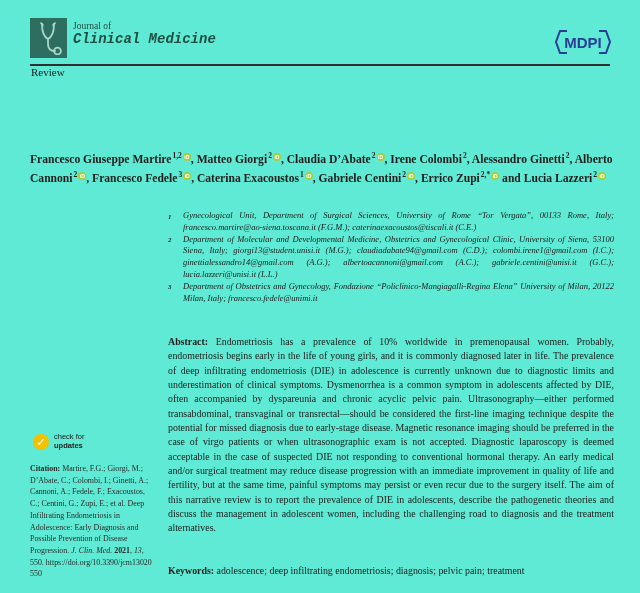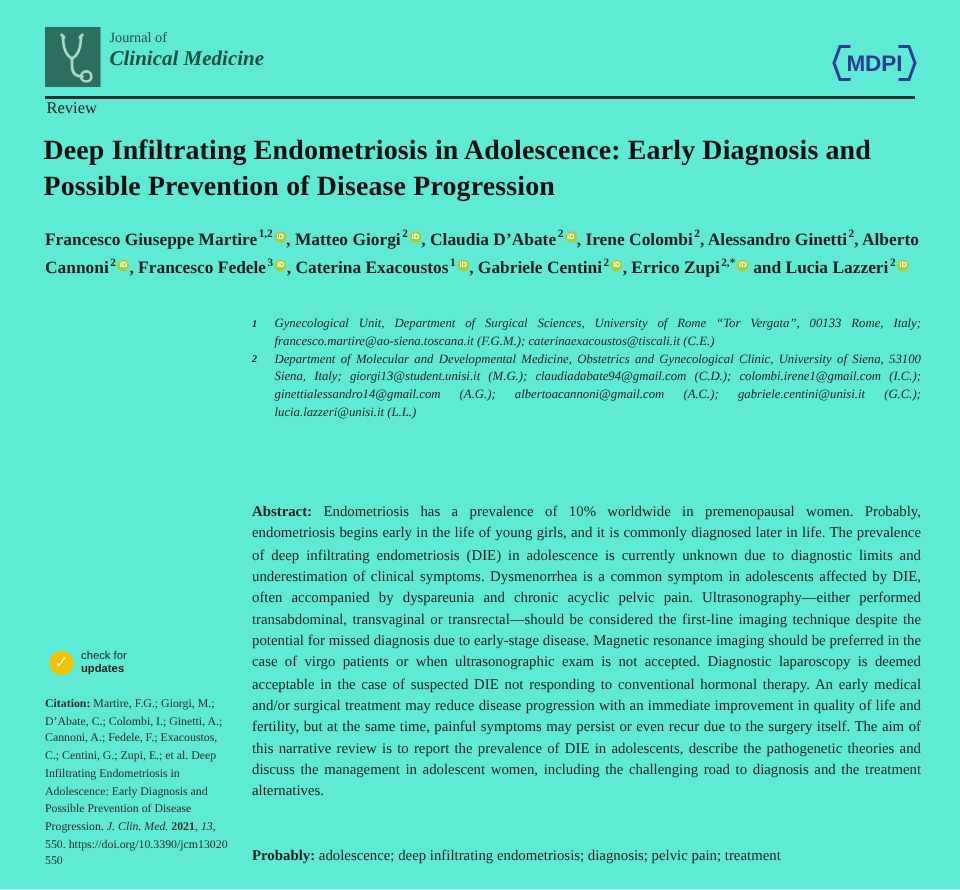--- a/index.html
+++ b/index.html
@@ -4,21 +4,21 @@
 <style>
   html,body{margin:0;padding:0;background:#ffffff;}
   .page{position:relative;width:640px;height:593px;background:#5eead4;overflow:hidden;
         font-family:"Liberation Serif", serif;color:#1c1c1c;}
 
   
   .logo-square{position:absolute;left:30px;top:18px;width:37px;height:40px;background:#2e6e60;}
   .logo-square svg{position:absolute;left:4px;top:3px;}
   .journal-name{position:absolute;left:73px;top:21px;color:#1f4e44;line-height:1.1;}
   .journal-name .jn1{font-size:9.5px;display:block;}
-  .journal-name .jn2{font-size:14px;font-weight:bold;font-style:italic;display:block;margin-top:1px;}
+  .journal-name .jn2{font-size:14px;font-weight:bold;font-style:italic;display:block;margin-top:1px;font-family:Liberation Mono, monospace;}
   .mdpi-logo{position:absolute;left:554px;top:29px;width:58px;height:26px;cursor:pointer;}
   .header-rule{position:absolute;left:30px;top:64px;width:580px;height:2px;background:#2f2f2f;}
 
   
   .article-type{position:absolute;left:31px;top:66px;font-size:11px;text-align:right;}
   .article-title{position:absolute;left:29px;top:89px;width:588px;font-size:18.6px;font-weight:bold;
                  line-height:23.5px;color:#0f0f0f;letter-spacing:0.1px;}
   .authors{position:absolute;left:30px;top:148px;width:584px;font-size:11.6px;font-weight:bold;
            line-height:15.6px;}
   .authors sup{font-size:7.5px;margin-left:1px;font-weight:bold;}
@@ -76,44 +76,47 @@
       <g fill="none" stroke="#2c3e94" stroke-width="4">
         <path d="M26 4 L12 4 L4 26 L12 48 L26 48"></path>
         <path d="M90 4 L104 4 L112 26 L104 48 L90 48"></path>
       </g>
       <text x="58" y="37" text-anchor="middle" font-family="Liberation Sans, sans-serif" font-size="30" font-weight="bold" fill="#2c3e94">MDPI</text>
     </svg>
   </div>
   <div class="header-rule"></div>
 
   <div class="article-type">Review</div>
-  <h1 class="article-title" style="margin:0;">Deep Infiltrating Endometriosis in Adolescence: Early Diagnosis and Possible Prevention of Disease Progression</h1>
 
   <div class="authors">
     <span><span>Francesco Giuseppe Martire</span><sup>1,2</sup><span class="orcid">iD</span><span>, </span></span><span><span>Matteo Giorgi</span><sup>2</sup><span class="orcid">iD</span><span>, </span></span><span><span>Claudia D’Abate</span><sup>2</sup><span class="orcid">iD</span><span>, </span></span><span><span>Irene Colombi</span><sup>2</sup><span>, </span></span><span><span>Alessandro Ginetti</span><sup>2</sup><span>, </span></span><span><span>Alberto Cannoni</span><sup>2</sup><span class="orcid">iD</span><span>, </span></span><span><span>Francesco Fedele</span><sup>3</sup><span class="orcid">iD</span><span>, </span></span><span><span>Caterina Exacoustos</span><sup>1</sup><span class="orcid">iD</span><span>, </span></span><span><span>Gabriele Centini</span><sup>2</sup><span class="orcid">iD</span><span>, </span></span><span><span>Errico Zupi</span><sup>2,*</sup><span class="orcid">iD</span><span> </span></span><span><span>and Lucia Lazzeri</span><sup>2</sup><span class="orcid">iD</span></span>
   </div>
 
   <div class="affiliations">
     <div class="aff-row">
       <span class="aff-marker">1</span>
       <span class="aff-text">Gynecological Unit, Department of Surgical Sciences, University of Rome “Tor Vergata”, 00133 Rome, Italy; francesco.martire@ao-siena.toscana.it (F.G.M.); caterinaexacoustos@tiscali.it (C.E.)</span>
     </div>
     <div class="aff-row">
       <span class="aff-marker">2</span>
       <span class="aff-text">Department of Molecular and Developmental Medicine, Obstetrics and Gynecological Clinic, University of Siena, 53100 Siena, Italy; giorgi13@student.unisi.it (M.G.); claudiadabate94@gmail.com (C.D.); colombi.irene1@gmail.com (I.C.); ginettialessandro14@gmail.com (A.G.); albertoacannoni@gmail.com (A.C.); gabriele.centini@unisi.it (G.C.); lucia.lazzeri@unisi.it (L.L.)</span>
     </div>
+    <div class="aff-row">
+      <span class="aff-marker">3</span>
+      <span class="aff-text">Department of Obstetrics and Gynecology, Fondazione “Policlinico-Mangiagalli-Regina Elena” University of Milan, 20122 Milan, Italy; francesco.fedele@unimi.it</span>
+    </div>
   </div>
 
   <div class="abstract">
     <span class="lead">Abstract:</span>
     <span>Endometriosis has a prevalence of 10% worldwide in premenopausal women. Probably, endometriosis begins early in the life of young girls, and it is commonly diagnosed later in life. The prevalence of deep infiltrating endometriosis (DIE) in adolescence is currently unknown due to diagnostic limits and underestimation of clinical symptoms. Dysmenorrhea is a common symptom in adolescents affected by DIE, often accompanied by dyspareunia and chronic acyclic pelvic pain. Ultrasonography—either performed transabdominal, transvaginal or transrectal—should be considered the first-line imaging technique despite the potential for missed diagnosis due to early-stage disease. Magnetic resonance imaging should be preferred in the case of virgo patients or when ultrasonographic exam is not accepted. Diagnostic laparoscopy is deemed acceptable in the case of suspected DIE not responding to conventional hormonal therapy. An early medical and/or surgical treatment may reduce disease progression with an immediate improvement in quality of life and fertility, but at the same time, painful symptoms may persist or even recur due to the surgery itself. The aim of this narrative review is to report the prevalence of DIE in adolescents, describe the pathogenetic theories and discuss the management in adolescent women, including the challenging road to diagnosis and the treatment alternatives.</span>
   </div>
 
   <div class="keywords">
-    <span class="lead">Probably:</span>
+    <span class="lead">Keywords:</span>
     <span>adolescence; deep infiltrating endometriosis; diagnosis; pelvic pain; treatment</span>
   </div>
 
   <div class="check-badge">
     <span class="check-circle">✓</span>
     <span class="check-text">
       <span class="ct1">check for</span><br>
       <span class="ct2">updates</span>
     </span>
   </div>

